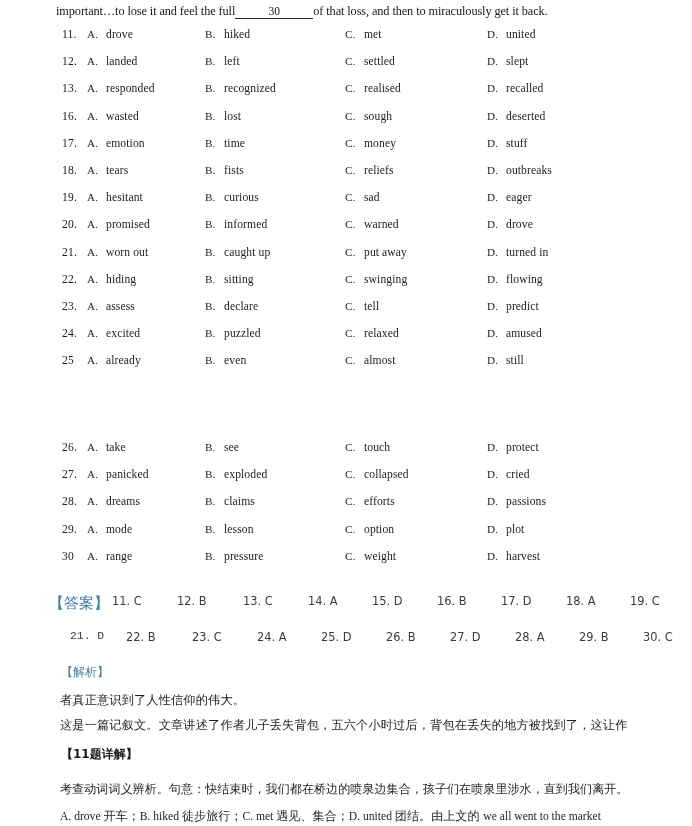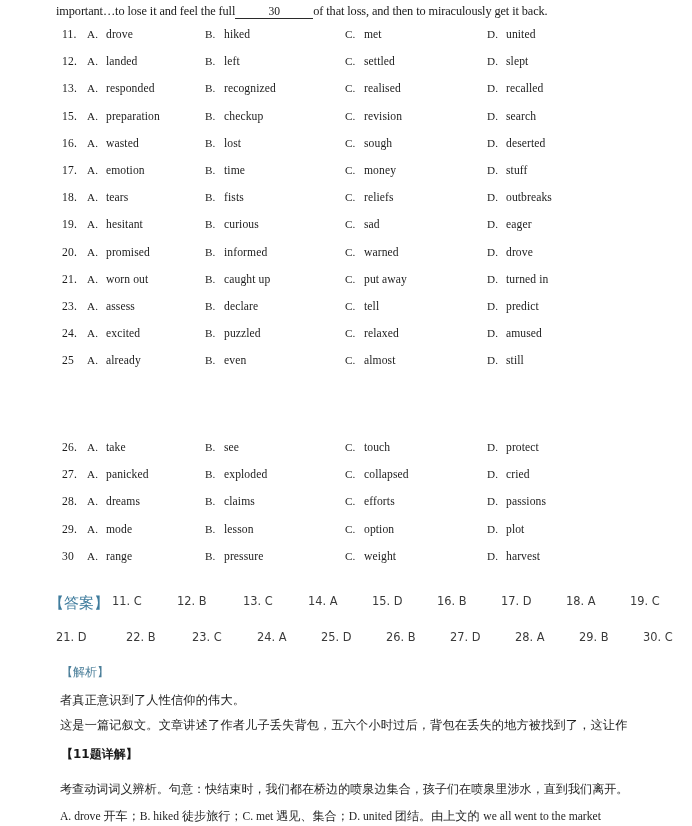--- a/index.html
+++ b/index.html
@@ -180,27 +180,20 @@
         <span class="mc-opt col-d"><span class="lt">D.</span><span>slept</span></span>
       </div>
       <div class="mc-row">
         <span class="mc-qnum">13.</span>
         <span class="mc-opt col-a"><span class="lt">A.</span><span>responded</span></span>
         <span class="mc-opt col-b"><span class="lt">B.</span><span>recognized</span></span>
         <span class="mc-opt col-c"><span class="lt">C.</span><span>realised</span></span>
         <span class="mc-opt col-d"><span class="lt">D.</span><span>recalled</span></span>
       </div>
       <div class="mc-row">
-        <span class="mc-qnum">15.</span>
-        <span class="mc-opt col-a"><span class="lt">A.</span><span>preparation</span></span>
-        <span class="mc-opt col-b"><span class="lt">B.</span><span>checkup</span></span>
-        <span class="mc-opt col-c"><span class="lt">C.</span><span>revision</span></span>
-        <span class="mc-opt col-d"><span class="lt">D.</span><span>search</span></span>
-      </div>
-      <div class="mc-row">
         <span class="mc-qnum">16.</span>
         <span class="mc-opt col-a"><span class="lt">A.</span><span>wasted</span></span>
         <span class="mc-opt col-b"><span class="lt">B.</span><span>lost</span></span>
         <span class="mc-opt col-c"><span class="lt">C.</span><span>sough</span></span>
         <span class="mc-opt col-d"><span class="lt">D.</span><span>deserted</span></span>
       </div>
       <div class="mc-row">
         <span class="mc-qnum">17.</span>
         <span class="mc-opt col-a"><span class="lt">A.</span><span>emotion</span></span>
         <span class="mc-opt col-b"><span class="lt">B.</span><span>time</span></span>
@@ -227,20 +220,27 @@
         <span class="mc-opt col-b"><span class="lt">B.</span><span>informed</span></span>
         <span class="mc-opt col-c"><span class="lt">C.</span><span>warned</span></span>
         <span class="mc-opt col-d"><span class="lt">D.</span><span>drove</span></span>
       </div>
       <div class="mc-row">
         <span class="mc-qnum">21.</span>
         <span class="mc-opt col-a"><span class="lt">A.</span><span>worn out</span></span>
         <span class="mc-opt col-b"><span class="lt">B.</span><span>caught up</span></span>
         <span class="mc-opt col-c"><span class="lt">C.</span><span>put away</span></span>
         <span class="mc-opt col-d"><span class="lt">D.</span><span>turned in</span></span>
+      </div>
+      <div class="mc-row">
+        <span class="mc-qnum">22.</span>
+        <span class="mc-opt col-a"><span class="lt">A.</span><span>hiding</span></span>
+        <span class="mc-opt col-b"><span class="lt">B.</span><span>sitting</span></span>
+        <span class="mc-opt col-c"><span class="lt">C.</span><span>swinging</span></span>
+        <span class="mc-opt col-d"><span class="lt">D.</span><span>flowing</span></span>
       </div>
       <div class="mc-row">
         <span class="mc-qnum">23.</span>
         <span class="mc-opt col-a"><span class="lt">A.</span><span>assess</span></span>
         <span class="mc-opt col-b"><span class="lt">B.</span><span>declare</span></span>
         <span class="mc-opt col-c"><span class="lt">C.</span><span>tell</span></span>
         <span class="mc-opt col-d"><span class="lt">D.</span><span>predict</span></span>
       </div>
       <div class="mc-row">
         <span class="mc-qnum">24.</span>
@@ -303,21 +303,21 @@
         <span class="ans-item" style="left: 177px;">12. B</span>
         <span class="ans-item" style="left: 243px;">13. C</span>
         <span class="ans-item" style="left: 308px;">14. A</span>
         <span class="ans-item" style="left: 372px;">15. D</span>
         <span class="ans-item" style="left: 437px;">16. B</span>
         <span class="ans-item" style="left: 501px;">17. D</span>
         <span class="ans-item" style="left: 566px;">18. A</span>
         <span class="ans-item" style="left: 630px;">19. C</span>
       </div>
     <div class="ans-line" id="ans-row-2">
-        <span class="ans-item" style="left: 56px;">21. D</span>
+        <span class="ans-item" style="left: 70px; font-family: Liberation Mono, monospace;">21. D</span>
         <span class="ans-item" style="left: 126px;">22. B</span>
         <span class="ans-item" style="left: 192px;">23. C</span>
         <span class="ans-item" style="left: 257px;">24. A</span>
         <span class="ans-item" style="left: 321px;">25. D</span>
         <span class="ans-item" style="left: 386px;">26. B</span>
         <span class="ans-item" style="left: 450px;">27. D</span>
         <span class="ans-item" style="left: 515px;">28. A</span>
         <span class="ans-item" style="left: 579px;">29. B</span>
         <span class="ans-item" style="left: 643px;">30. C</span>
       </div>

